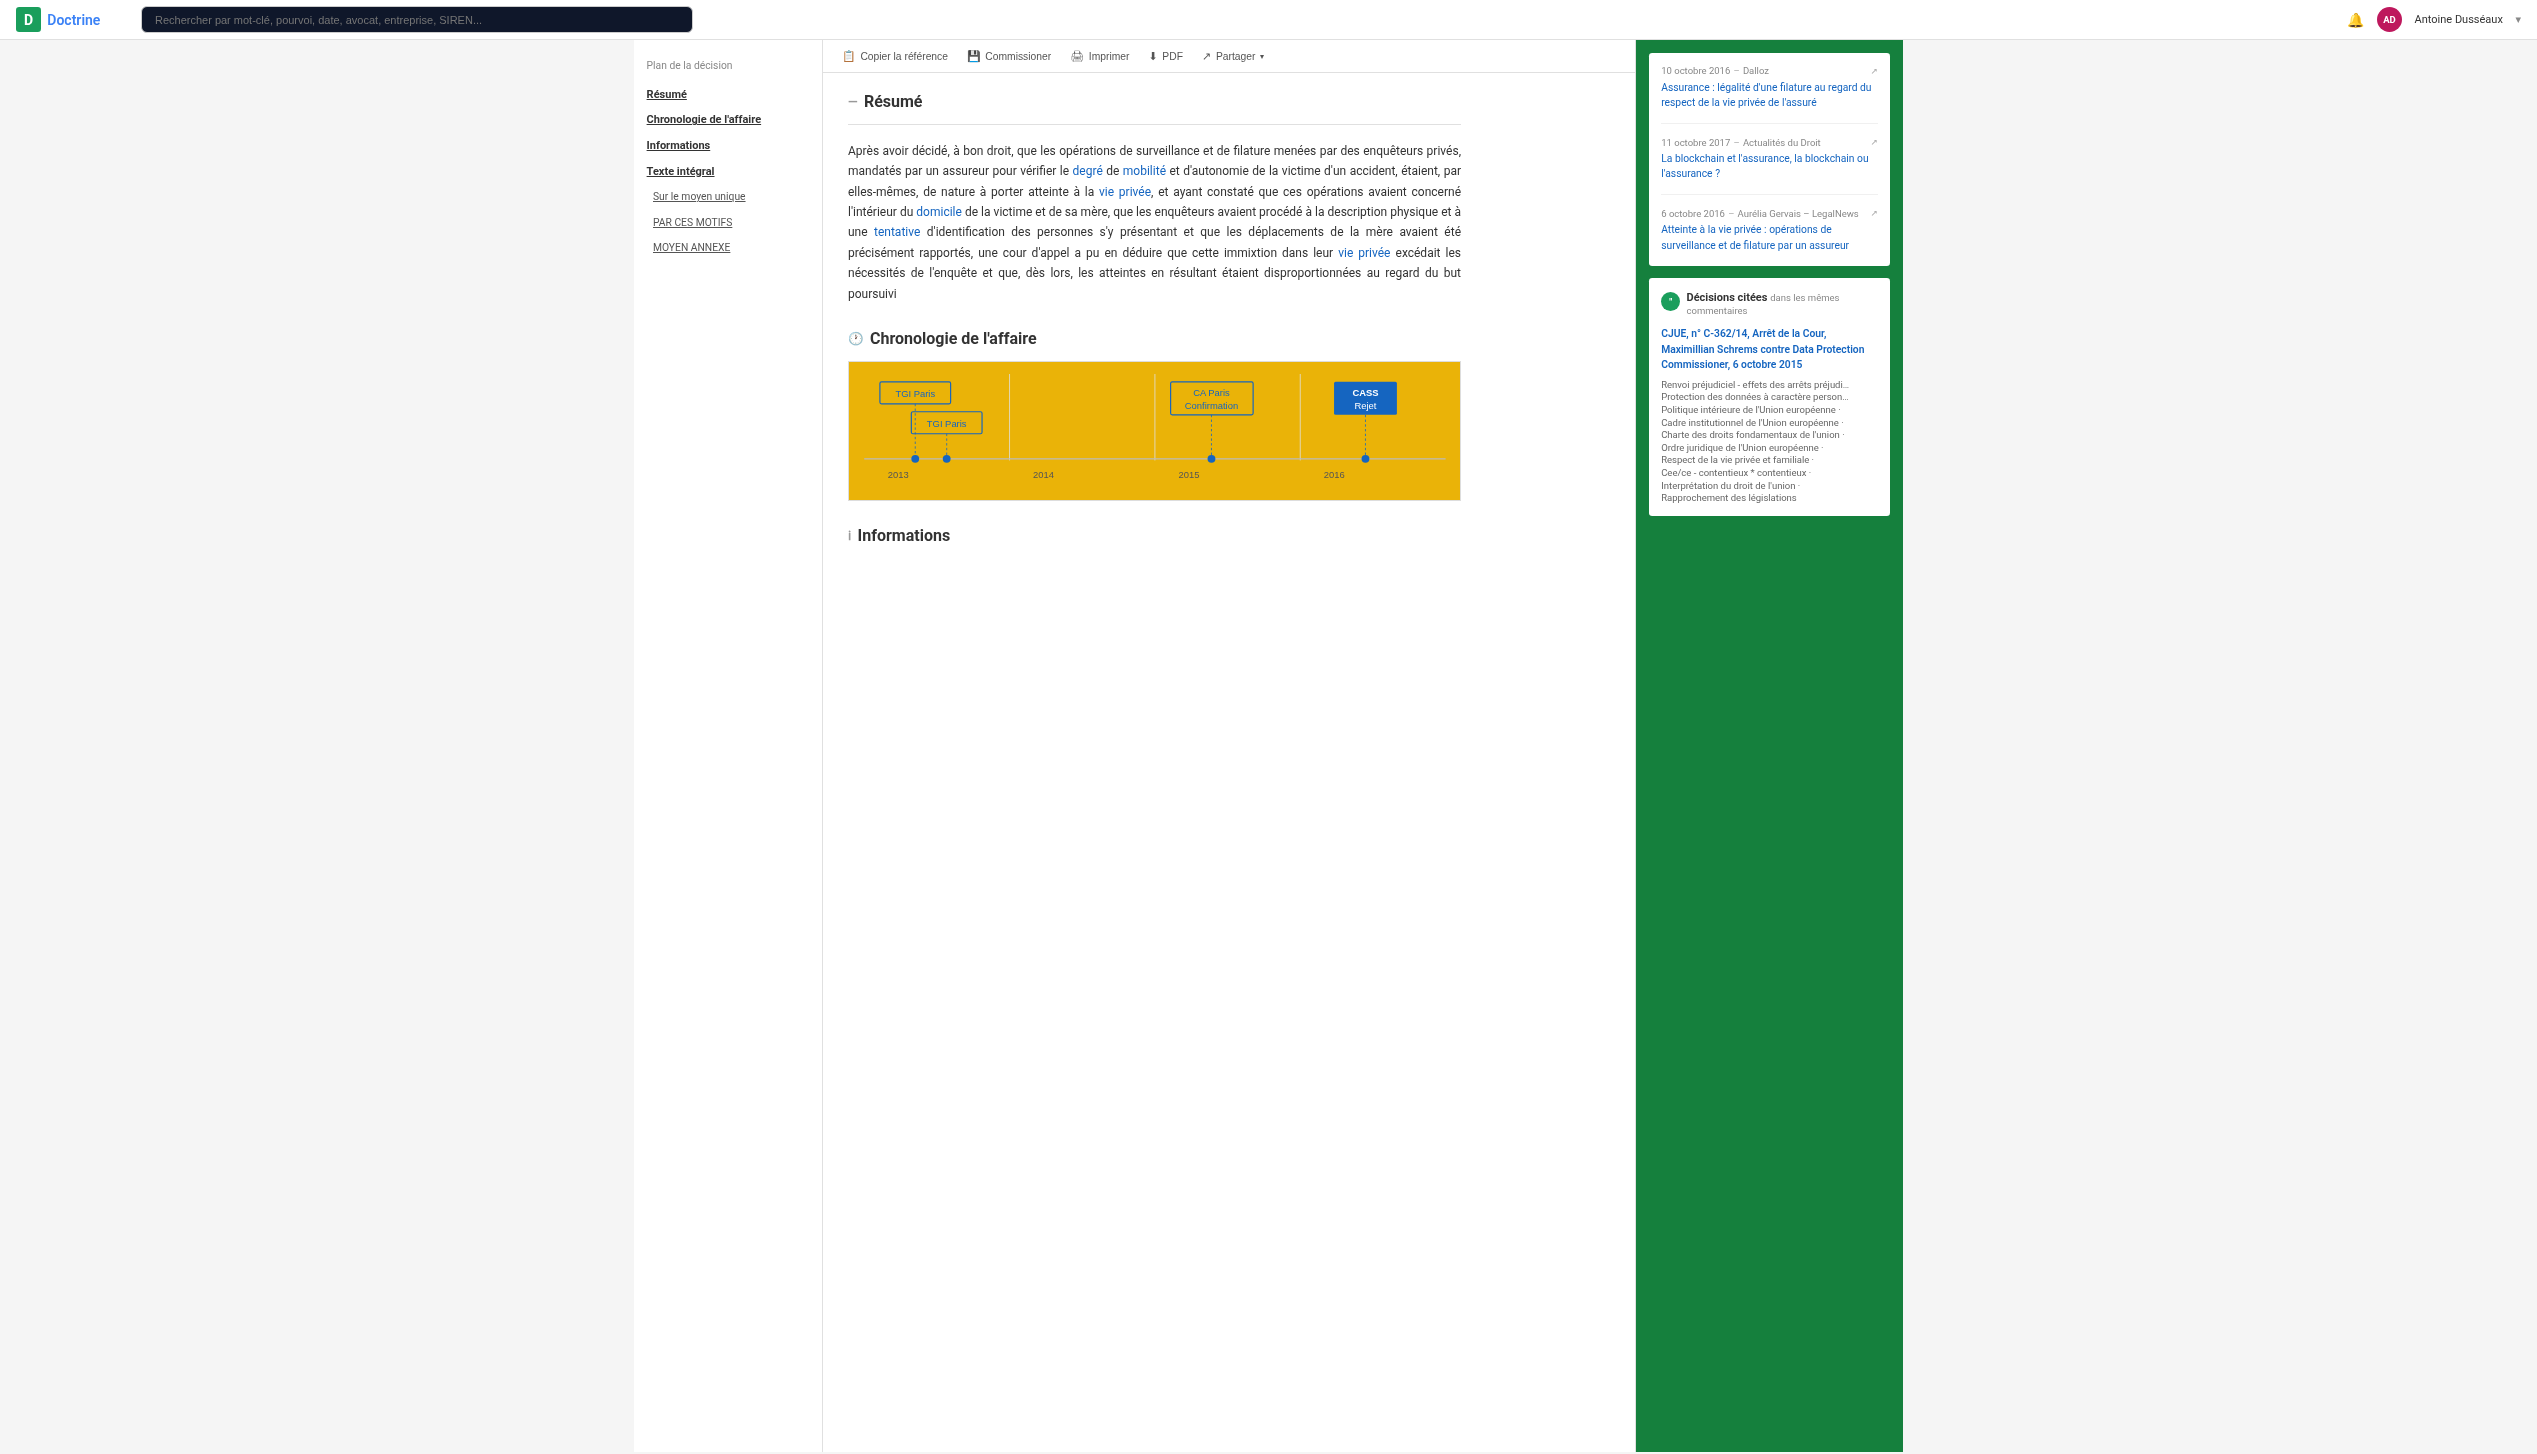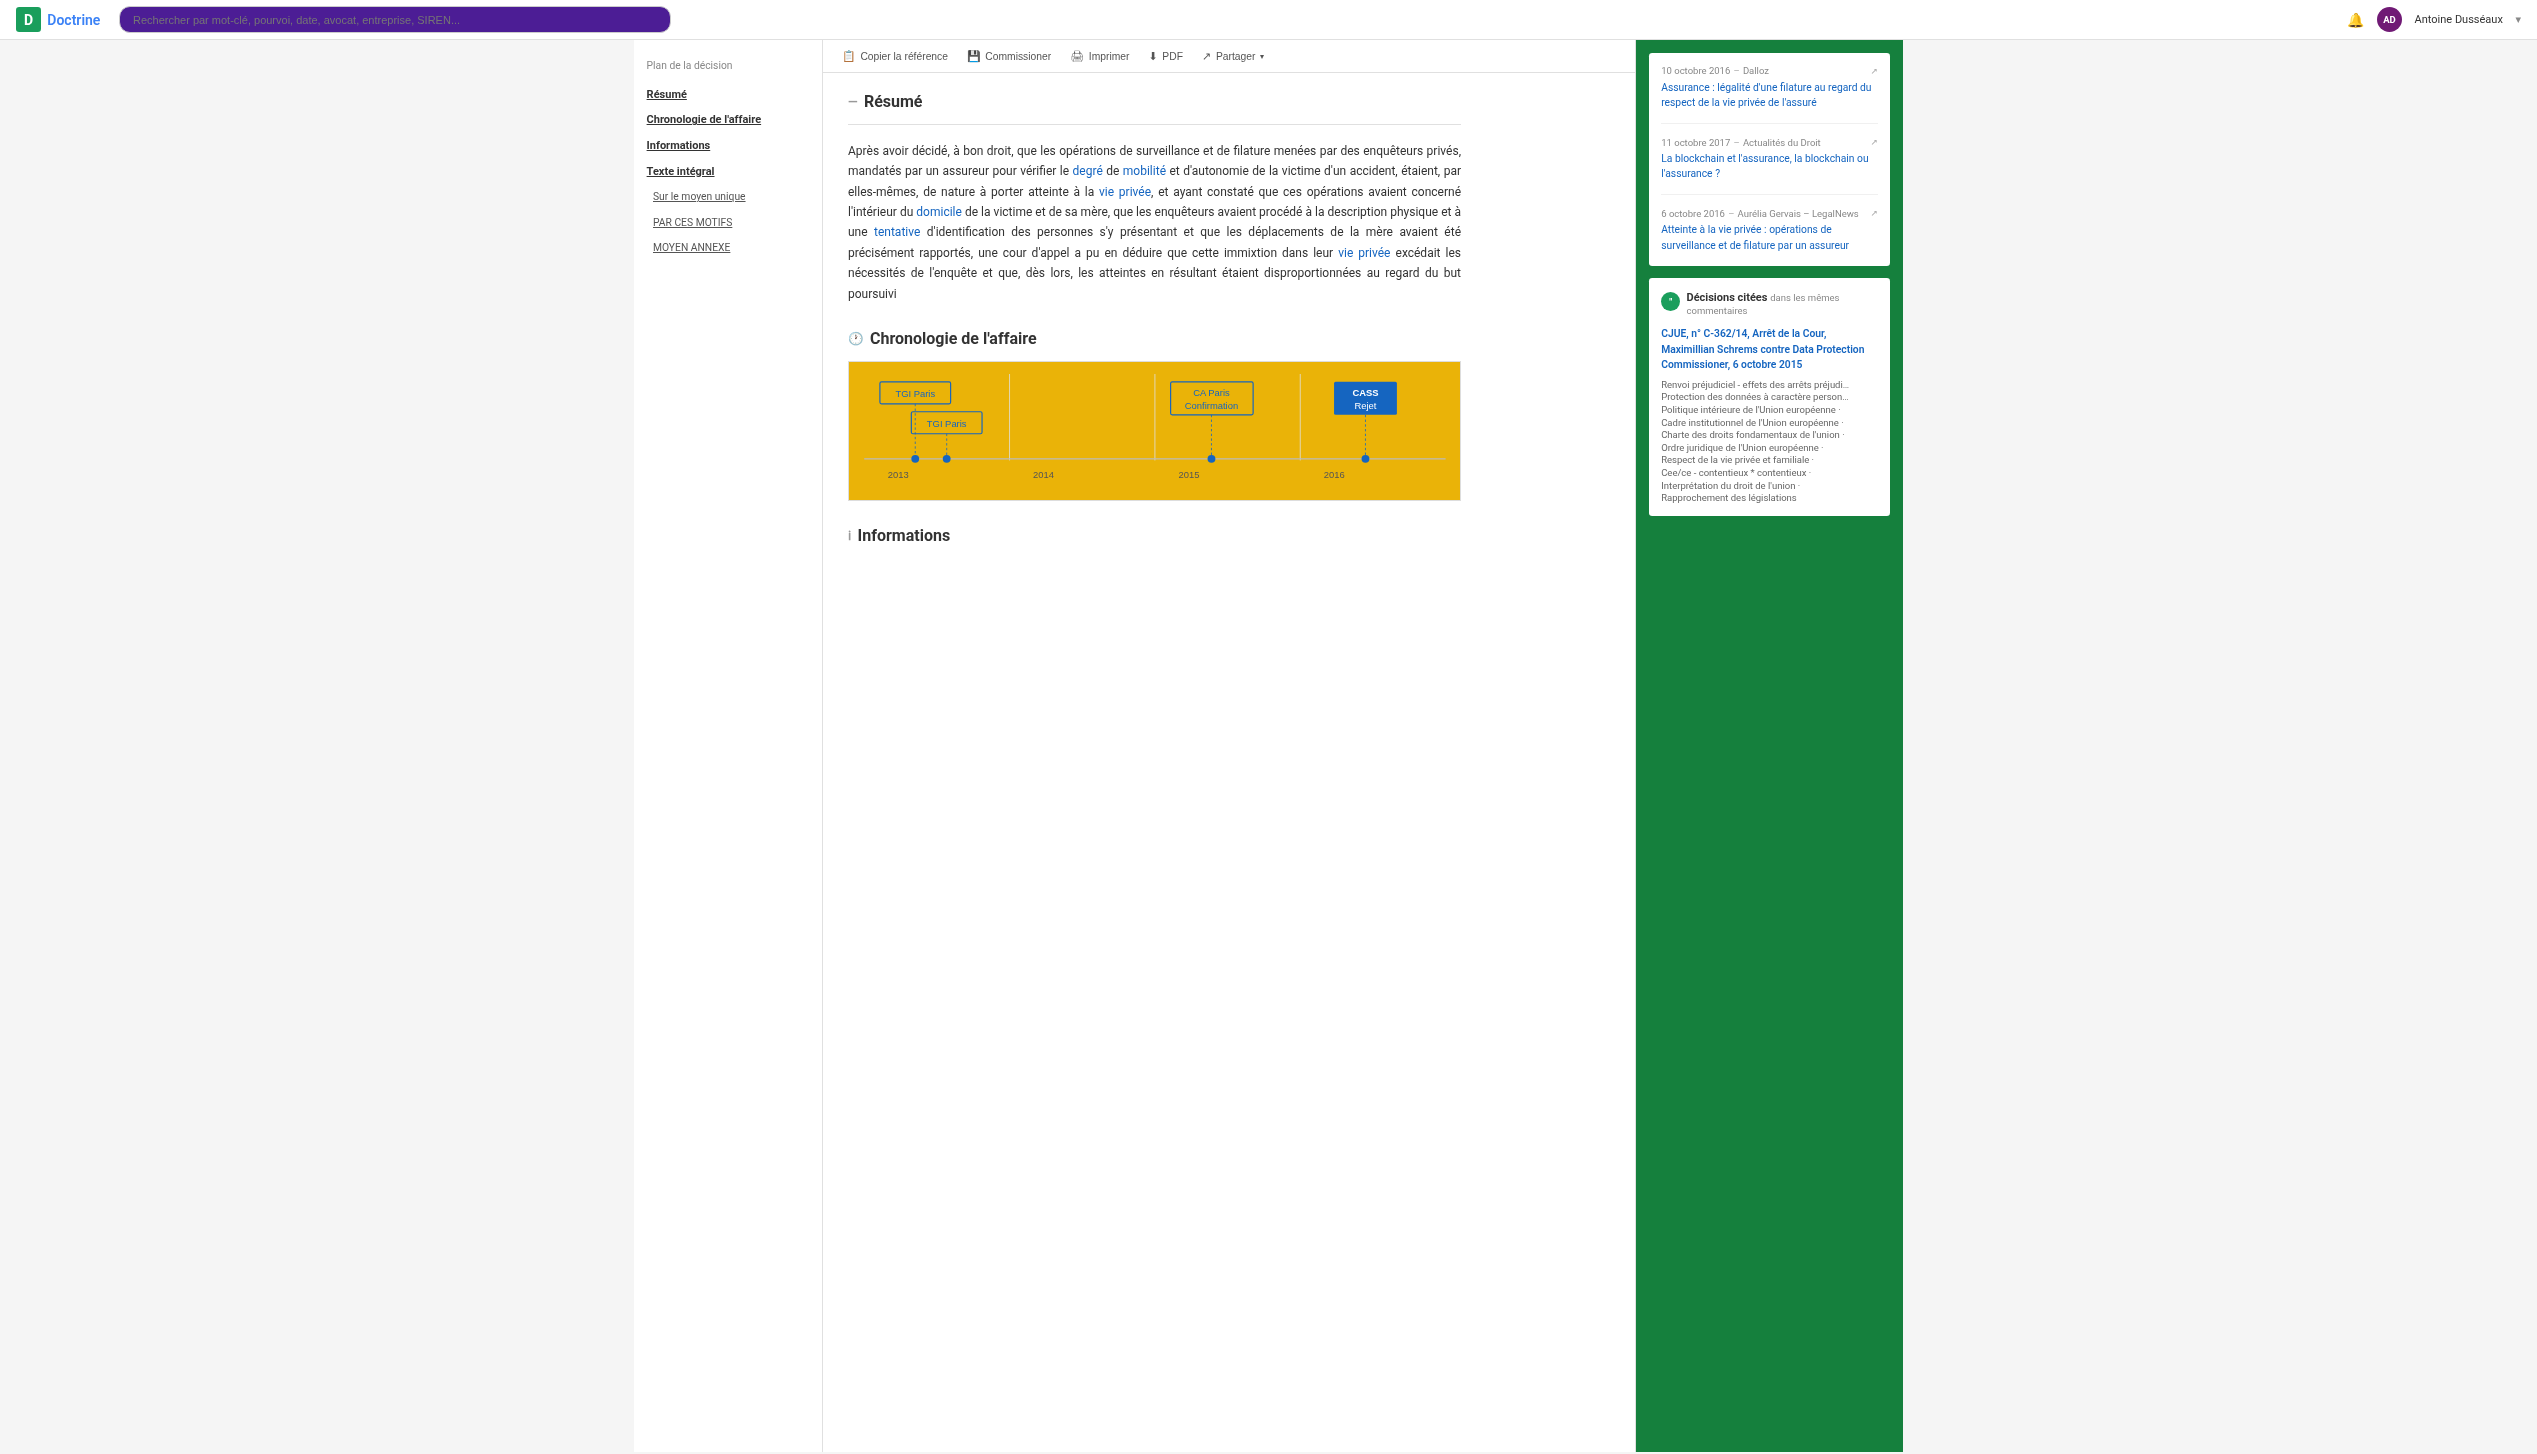--- a/index.html
+++ b/index.html
@@ -37,41 +37,42 @@
     .logo-text {
       font-size: 14px;
       font-weight: 600;
       color: #3b82f6;
     }
     .search-bar {
       flex: 1;
       max-width: 552px;
       padding: 6.3px 12.6px;
       border: 0.8px solid #ccc;
-      border-radius: 11px;
+      border-radius: 6px;
       font-size: 11px;
       color: #888;
-      background: #4c1d95;
+      background: #0f172a;
+      margin-left: 22px;
     }
     .header-right {
       margin-left: auto;
       display: flex;
       align-items: center;
       gap: 12.6px;
     }
     .bell-icon {
       font-size: 14px;
       color: #555;
       cursor: pointer;
     }
     .user-avatar {
       width: 25px;
       height: 25px;
       border-radius: 50%;
-      background: #701a75;
+      background: #be185d;
       display: flex;
       align-items: center;
       justify-content: center;
       color: white;
       font-size: 9.5px;
       font-weight: bold;
     }
     .user-name {
       font-size: 11px;
       color: #333;

